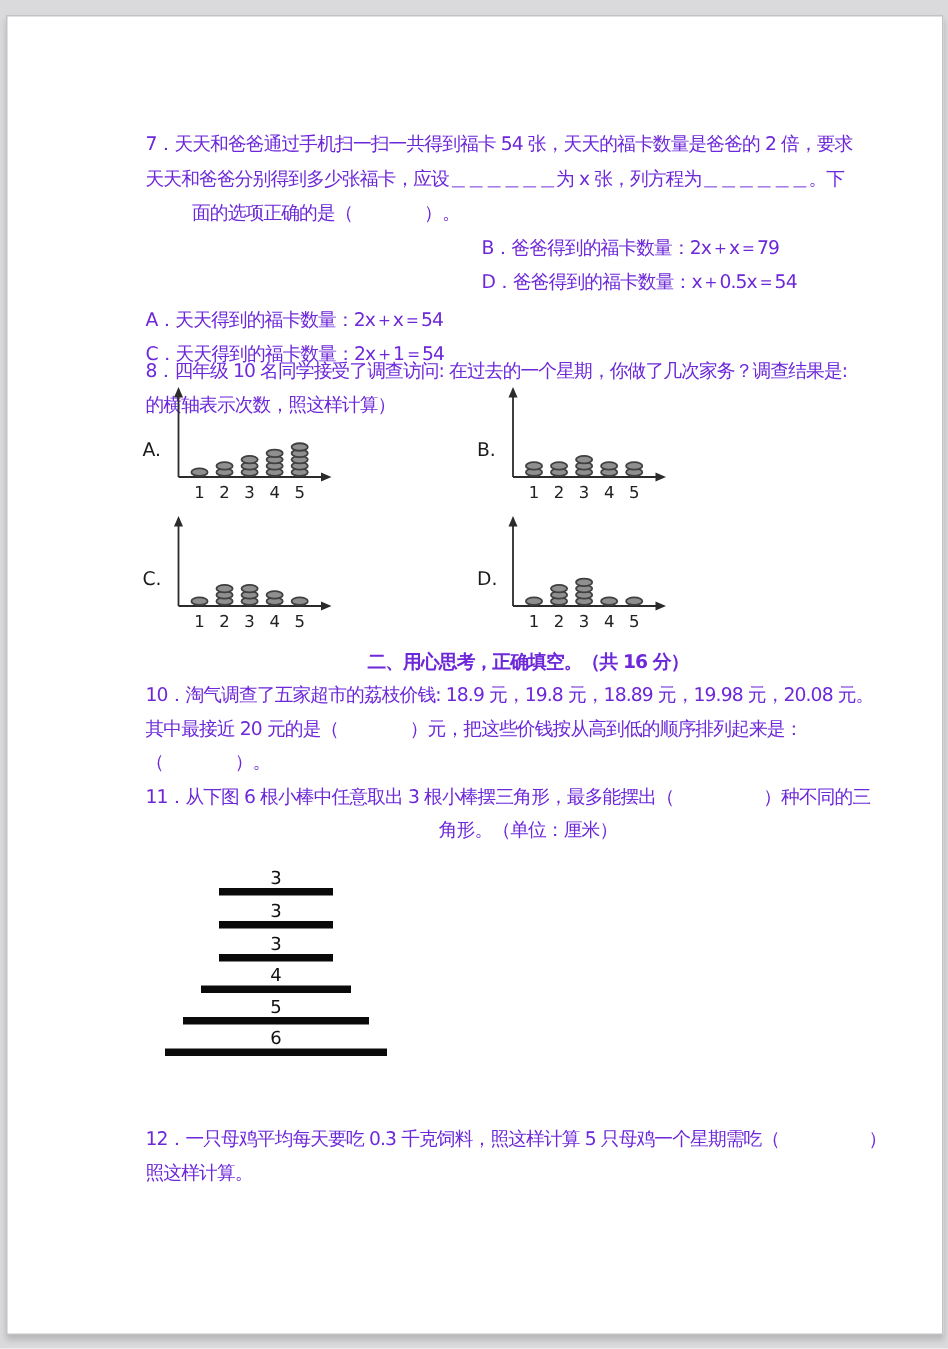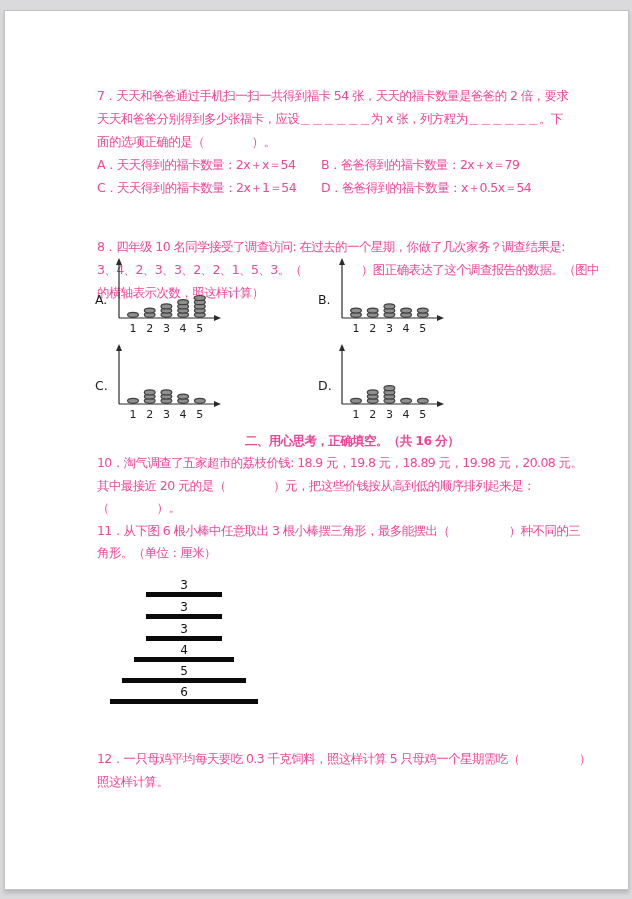--- a/index.html
+++ b/index.html
@@ -8,25 +8,25 @@
     background:#dadadc;
     font-family:"DejaVu Sans",sans-serif;
   }
   .page{
     position:absolute;left:4px;top:10px;width:623px;height:878px;
     background:#ffffff;border:1px solid #c3c3c6;
     box-shadow:0 3px 4px rgba(0,0,0,0.16);
   }
   .flow{
     position:absolute;left:92px;width:510px;
-    color:#ec4899;font-size:12.5px;letter-spacing:-0.6px;
+    color:#6d28d9;font-size:12.5px;letter-spacing:-0.6px;
   }
   .line{white-space:nowrap;overflow:visible;}
   .bold{font-weight:bold;text-align:center;}
-  .opt-col{display:inline-block;width:224px;vertical-align:top;}
+  .opt-col{display:inline-block;width:224px;vertical-align:top;margin-top:48px;}
   #text-top{top:73px;}
   #text-mid{top:419px;}
   #text-bottom{top:704px;margin-top:32px;}
   .chart-block{position:absolute;width:140px;height:90px;}
   .chart-label{
     position:absolute;left:4px;top:36px;
     font-size:12.5px;color:#1b1b1b;letter-spacing:0;
   }
   .chart-svg{position:absolute;left:0;top:0;}
   .stick-bar{position:absolute;height:5px;background:#0a0a0a;}
@@ -35,25 +35,24 @@
     font-size:12px;color:#111;
   }
 </style>
 </head>
 <body>
 
 <div class="page">
   <div class="flow" id="text-top">
       <div class="line" style="height: 23px; line-height: 23px;">7．天天和爸爸通过手机扫一扫一共得到福卡 54 张，天天的福卡数量是爸爸的 2 倍，要求</div>
       <div class="line" style="height: 23px; line-height: 23px;">天天和爸爸分别得到多少张福卡，应设＿＿＿＿＿＿为 x 张，列方程为＿＿＿＿＿＿。下</div>
-      <div class="line" style="height: 23px; line-height: 23px;">面的选项正确的是（　　　　）。</div>
+      <div class="line" style="height: 23px; line-height: 23px; margin-left: 31px;">面的选项正确的是（　　　　）。</div>
       <div class="line" style="height: 23px; line-height: 23px;"><span class="opt-col">A．天天得到的福卡数量：2x＋x＝54</span><span>B．爸爸得到的福卡数量：2x＋x＝79</span></div>
       <div class="line" style="height: 23px; line-height: 23px;"><span class="opt-col">C．天天得到的福卡数量：2x＋1＝54</span><span>D．爸爸得到的福卡数量：x＋0.5x＝54</span></div>
       <div class="line" style="height: 23px; line-height: 23px; margin-top: 36px;">8．四年级 10 名同学接受了调查访问: 在过去的一个星期，你做了几次家务？调查结果是:</div>
-      <div class="line" style="height: 23px; line-height: 23px;">3、4、2、3、3、2、2、1、5、3。（　　　　　）图正确表达了这个调查报告的数据。（图中</div>
       <div class="line" style="height: 23px; line-height: 23px;">的横轴表示次数，照这样计算）</div>
     </div>
   <div id="charts">
       <div class="chart-block" style="left: 86px; top: 245px;">
         <span class="chart-label">A.</span>
         <svg width="140" height="90" class="chart-svg">
           <line x1="28" y1="8" x2="28" y2="62" stroke="#2b2b2b" stroke-width="1.2"></line>
           <polygon points="28,2 25,9 31,9" fill="#2b2b2b"></polygon>
           <line x1="28" y1="62" x2="126" y2="62" stroke="#2b2b2b" stroke-width="1.2"></line>
           <polygon points="130,62 123,59 123,65" fill="#2b2b2b"></polygon>
@@ -152,21 +151,21 @@
           <text x="108.8" y="76" text-anchor="middle" font-size="11" fill="#222">5</text>
         </svg>
       </div>
     </div>
   <div class="flow" id="text-mid">
       <div class="line bold" style="height: 22.4px; line-height: 22.4px;">二、用心思考，正确填空。（共 16 分）</div>
       <div class="line" style="height: 22.4px; line-height: 22.4px;">10．淘气调查了五家超市的荔枝价钱: 18.9 元，19.8 元，18.89 元，19.98 元，20.08 元。</div>
       <div class="line" style="height: 22.4px; line-height: 22.4px;">其中最接近 20 元的是（　　　　）元，把这些价钱按从高到低的顺序排列起来是：</div>
       <div class="line" style="height: 22.4px; line-height: 22.4px;">（　　　　）。</div>
       <div class="line" style="height: 22.4px; line-height: 22.4px;">11．从下图 6 根小棒中任意取出 3 根小棒摆三角形，最多能摆出（　　　　　）种不同的三</div>
-      <div class="line" style="height: 22.4px; line-height: 22.4px;">角形。（单位：厘米）</div>
+      <div class="line" style="height: 22.4px; line-height: 22.4px; text-align: center;">角形。（单位：厘米）</div>
     </div>
   <div id="sticks">
       <div class="stick-label" style="left: 141px; top: 567px; width: 76px;">3</div>
       <div class="stick-bar" style="left: 141px; top: 581px; width: 76px;"></div>
       <div class="stick-label" style="left: 141px; top: 589px; width: 76px;">3</div>
       <div class="stick-bar" style="left: 141px; top: 603px; width: 76px;"></div>
       <div class="stick-label" style="left: 141px; top: 611px; width: 76px;">3</div>
       <div class="stick-bar" style="left: 141px; top: 625px; width: 76px;"></div>
       <div class="stick-label" style="left: 129px; top: 632px; width: 100px;">4</div>
       <div class="stick-bar" style="left: 129px; top: 646px; width: 100px;"></div>

